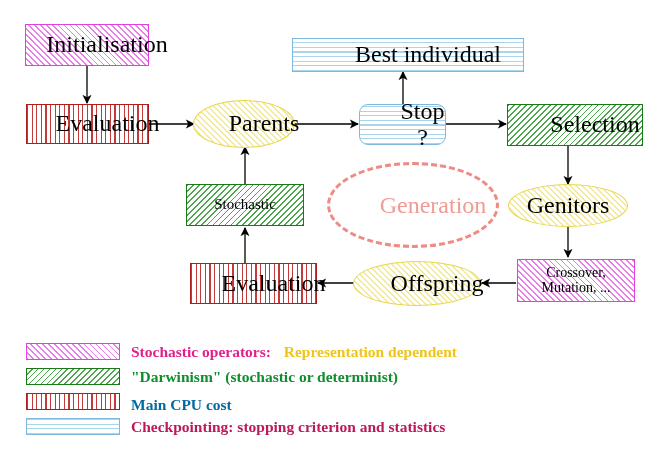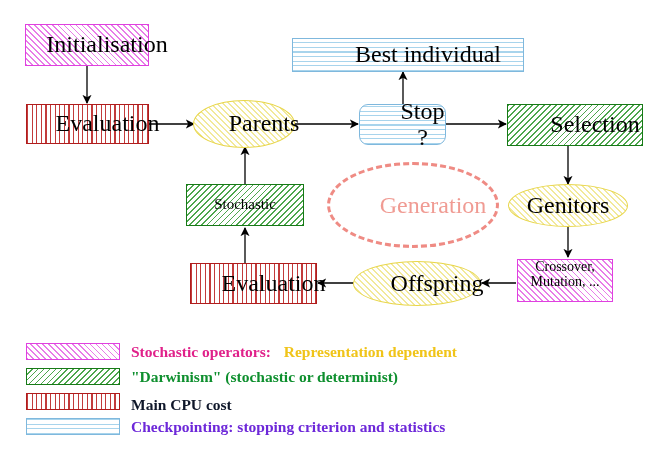--- a/index.html
+++ b/index.html
@@ -188,21 +188,21 @@
   </div>
 
   <div class="node pat-green fs-22" style="left:507px; top:104px; width:136px; height:42px;">
     <span class="lbl">Selection</span>
   </div>
 
   <div class="node pat-yellow ellipse fs-20" style="left:508px; top:184px; width:120px; height:43px;">
     <span class="lbl">Genitors</span>
   </div>
 
-  <div class="node pat-magenta fs-14" style="left:517px; top:259px; width:96px; height:43px; flex-direction:column; justify-content:flex-start;">
+  <div class="node pat-magenta fs-14" style="left:517px; top:259px; width:118px; height:43px; flex-direction:column; justify-content:center;">
     <span class="lbl">Crossover,</span>
     <span class="lbl">Mutation, ...</span>
   </div>
 
   <div class="node pat-yellow ellipse fs-22" style="left:353px; top:261px; width:128px; height:45px;">
     <span class="lbl">Offspring</span>
   </div>
 
   <div class="node pat-red fs-22" style="left:190px; top:263px; width:127px; height:41px;">
     <span class="lbl">Evaluation</span>
@@ -226,23 +226,23 @@
       </span>
     </div>
 
     <div class="legend-row">
       <span class="swatch pat-green"></span>
       <span class="legend-text" style="color:#0e8f2e;">"Darwinism" (stochastic or determinist)</span>
     </div>
 
     <div class="legend-row">
       <span class="swatch pat-red"></span>
-      <span class="legend-text" style="color:#0f172a;margin-top:7px;">Main CPU cost</span>
+      <span class="legend-text" style="color:#0369a1;margin-top:7px;">Main CPU cost</span>
     </div>
 
     <div class="legend-row">
       <span class="swatch pat-blue"></span>
-      <span class="legend-text" style="color:#6d28d9;">Checkpointing: stopping criterion and statistics</span>
+      <span class="legend-text" style="color:#be185d;">Checkpointing: stopping criterion and statistics</span>
     </div>
 
   </div>
 
 </div>
 
 </body></html>

